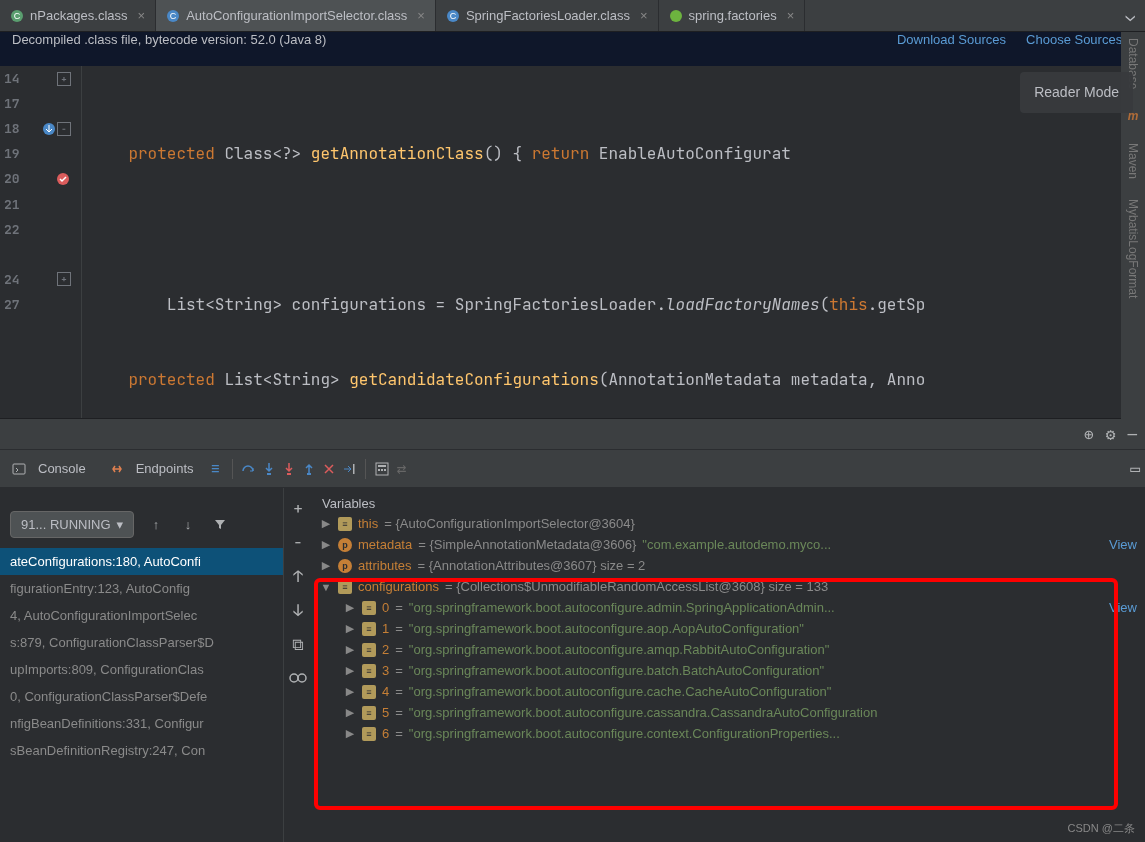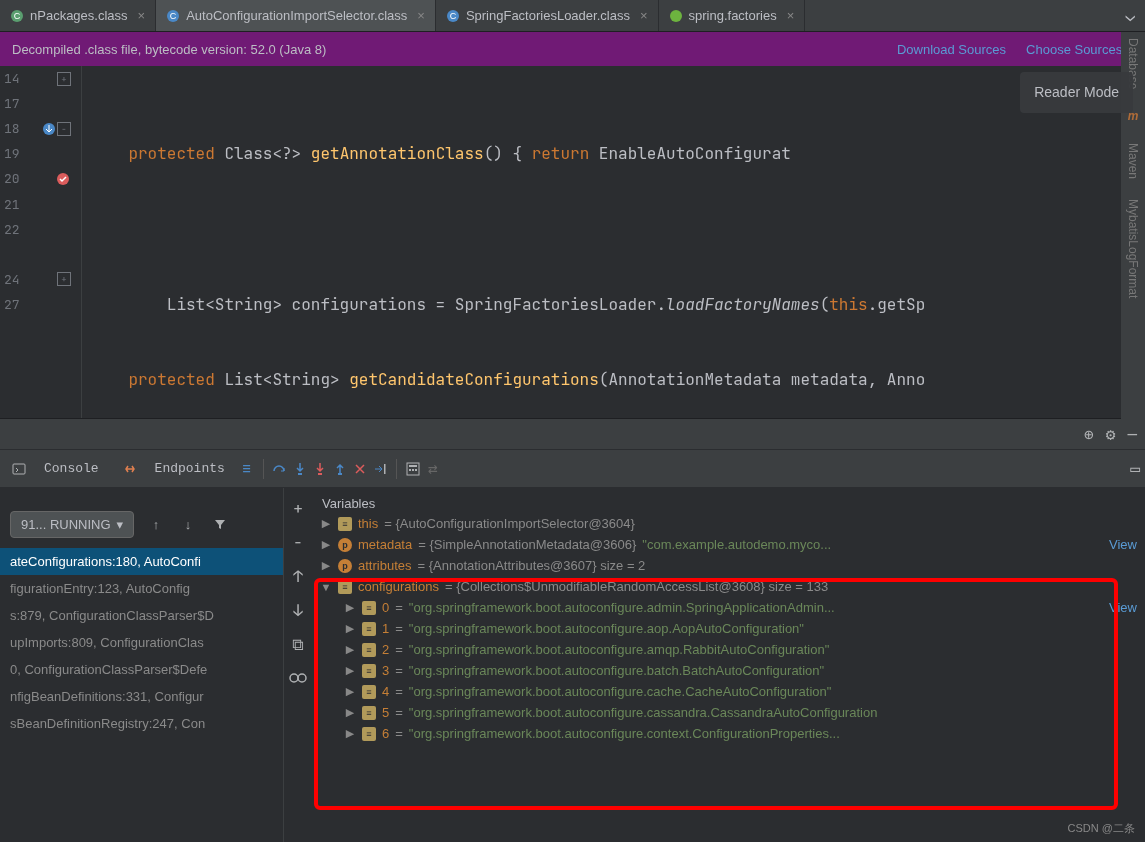--- a/index.html
+++ b/index.html
@@ -3,41 +3,41 @@
 <meta charset="utf-8">
 <style>
 * { box-sizing: border-box; margin: 0; padding: 0; }
 body { font-family: "JetBrains Mono", Consolas, monospace; background: #2b2d30; color: #bcbec4; overflow: hidden; width: 1145px; height: 842px; position: relative; }
 .tabs { display: flex; background: #3c3f41; height: 32px; border-bottom: 1px solid #1e1f22; align-items: center; }
 .tab { display: flex; align-items: center; padding: 0 10px; height: 100%; border-right: 1px solid #2b2d30; cursor: pointer; gap: 6px; font-family: -apple-system, "Segoe UI", sans-serif; font-size: 13px; color: #bcbec4; }
 .tab.active { background: #4e5254; }
 .tab-icon { width: 14px; height: 14px; display: inline-block; }
 .tab-close { color: #888; margin-left: 4px; }
 .tab-dropdown { margin-left: auto; padding: 0 10px; color: #bcbec4; }
-.infobar { display: flex; background: #701a75; height: 34px; align-items: center; padding: 0 12px; font-family: -apple-system, "Segoe UI", sans-serif; font-size: 13px; }
+.infobar { display: flex; background: #0f172a; height: 34px; align-items: flex-start; padding: 0 12px; font-family: -apple-system, "Segoe UI", sans-serif; font-size: 13px; }
 .infobar .links { margin-left: auto; display: flex; gap: 20px; }
 .infobar .links a { color: #5a9bd4; text-decoration: none; }
 .editor-area { display: flex; height: 352px; position: relative; }
 .gutter { width: 82px; background: #2b2d30; border-right: 1px solid #3c3f41; }
-.gutter-row { height: 25.1px; display: flex; align-items: center; justify-content: space-between; padding-right: 10px; color: #6f737a; font-size: 13px; }
+.gutter-row { height: 25.1px; display: flex; align-items: center; justify-content: space-between; padding-right: 10px; color: #6f737a; font-size: 13px; font-weight: bold; }
 .gutter-icon { width: 16px; height: 16px; display: flex; align-items: center; justify-content: center; font-size: 11px; }
 .fold-btn { width: 14px; height: 14px; border: 1px solid #6f737a; color: #6f737a; display: flex; align-items: center; justify-content: center; font-size: 9px; }
 .ln { flex: 1; text-align: left; padding-left: 4px; }
 .code { flex: 1; font-size: 16px; line-height: 25.1px; white-space: pre; overflow: hidden; position: relative; }
 .code-line { height: 25.1px; padding-left: 8px; }
 .kw { color: #cc7832; }
 .method { color: #ffc66d; }
 .ital { font-style: italic; }
 .reader-mode { position: absolute; right: 12px; top: 6px; background: rgba(56,58,61,0.95); color: #bcbec4; padding: 8px 14px; font-family: -apple-system, sans-serif; font-size: 14px; border-radius: 4px; text-align: right; }
 .right-tools { position: absolute; right: 0; top: 32px; width: 24px; background: #3c3f41; display: flex; flex-direction: column; align-items: center; padding-top: 6px; gap: 20px; font-family: -apple-system, sans-serif; font-size: 12px; color: #787878; height: 388px; }
 .right-tools span { writing-mode: vertical-lr; }
 .right-tools .m-icon { font-style: italic; font-weight: bold; color: #b06c38; writing-mode: horizontal-tb; }
 .debug-header { display: flex; background: #3c3f41; height: 32px; border-top: 1px solid #1e1f22; border-bottom: 1px solid #2b2d30; align-items: center; justify-content: flex-end; padding-right: 8px; gap: 12px; color: #afb1b3; }
 .debug-toolbar { display: flex; background: #3c3f41; height: 38px; align-items: center; border-bottom: 1px solid #2b2d30; }
-.dbg-tab { display: flex; align-items: center; gap: 18px; padding: 0 12px; height: 100%; color: #bcbec4; font-family: Liberation Mono, monospace; font-size: 13px; }
+.dbg-tab { display: flex; align-items: center; gap: 12px; padding: 0 12px; height: 100%; color: #bcbec4; font-family: Liberation Sans, sans-serif; font-size: 13px; }
 .tb-icon { width: 20px; height: 20px; display: flex; align-items: center; justify-content: center; color: #afb1b3; cursor: pointer; }
 .sep { width: 1px; height: 20px; background: #555; margin: 0 6px; }
 .debug-content { display: flex; height: 354px; }
 .frames-panel { width: 284px; border-right: 1px solid #3c3f41; display: flex; flex-direction: column; }
 .frames-header { display: flex; align-items: center; height: 48px; gap: 12px; padding: 0 10px; font-family: -apple-system, sans-serif; font-size: 13px; color: #bcbec4; margin-top: 12px; }
 .running-pill { background: #4e5254; padding: 5px 10px; border-radius: 4px; display: flex; align-items: center; gap: 6px; border: 1px solid #666; }
 .frames-list { flex: 1; overflow: hidden; font-family: -apple-system, sans-serif; font-size: 13px; }
 .frame-row { padding: 6px 10px; color: #8a8a8a; white-space: nowrap; overflow: hidden; text-overflow: ellipsis; }
 .frame-row.sel { background: #0d5178; color: #fff; }
 .frame-row.ital { font-style: italic; }
@@ -262,20 +262,21 @@
       <span class="tb-icon">↓</span>
       <span class="tb-icon">
           <svg width="14" height="14">
             <path d="M2 3h10l-4 5v4l-2-1V8z" fill="#afb1b3"></path>
           </svg>
         </span>
     </div>
     <div class="frames-list">
       <div class="frame-row sel">ateConfigurations:180, AutoConfi</div>
       <div class="frame-row">figurationEntry:123, AutoConfig</div>
+      <div class="frame-row">4, AutoConfigurationImportSelec</div>
       <div class="frame-row">s:879, ConfigurationClassParser$D</div>
       <div class="frame-row">upImports:809, ConfigurationClas</div>
       <div class="frame-row">0, ConfigurationClassParser$Defe</div>
       <div class="frame-row">nfigBeanDefinitions:331, Configur</div>
       <div class="frame-row">sBeanDefinitionRegistry:247, Con</div>
     </div>
   </div>
   <div class="vars-panel">
     <div class="vars-toolbar">
       <span class="tb-icon">+</span>

